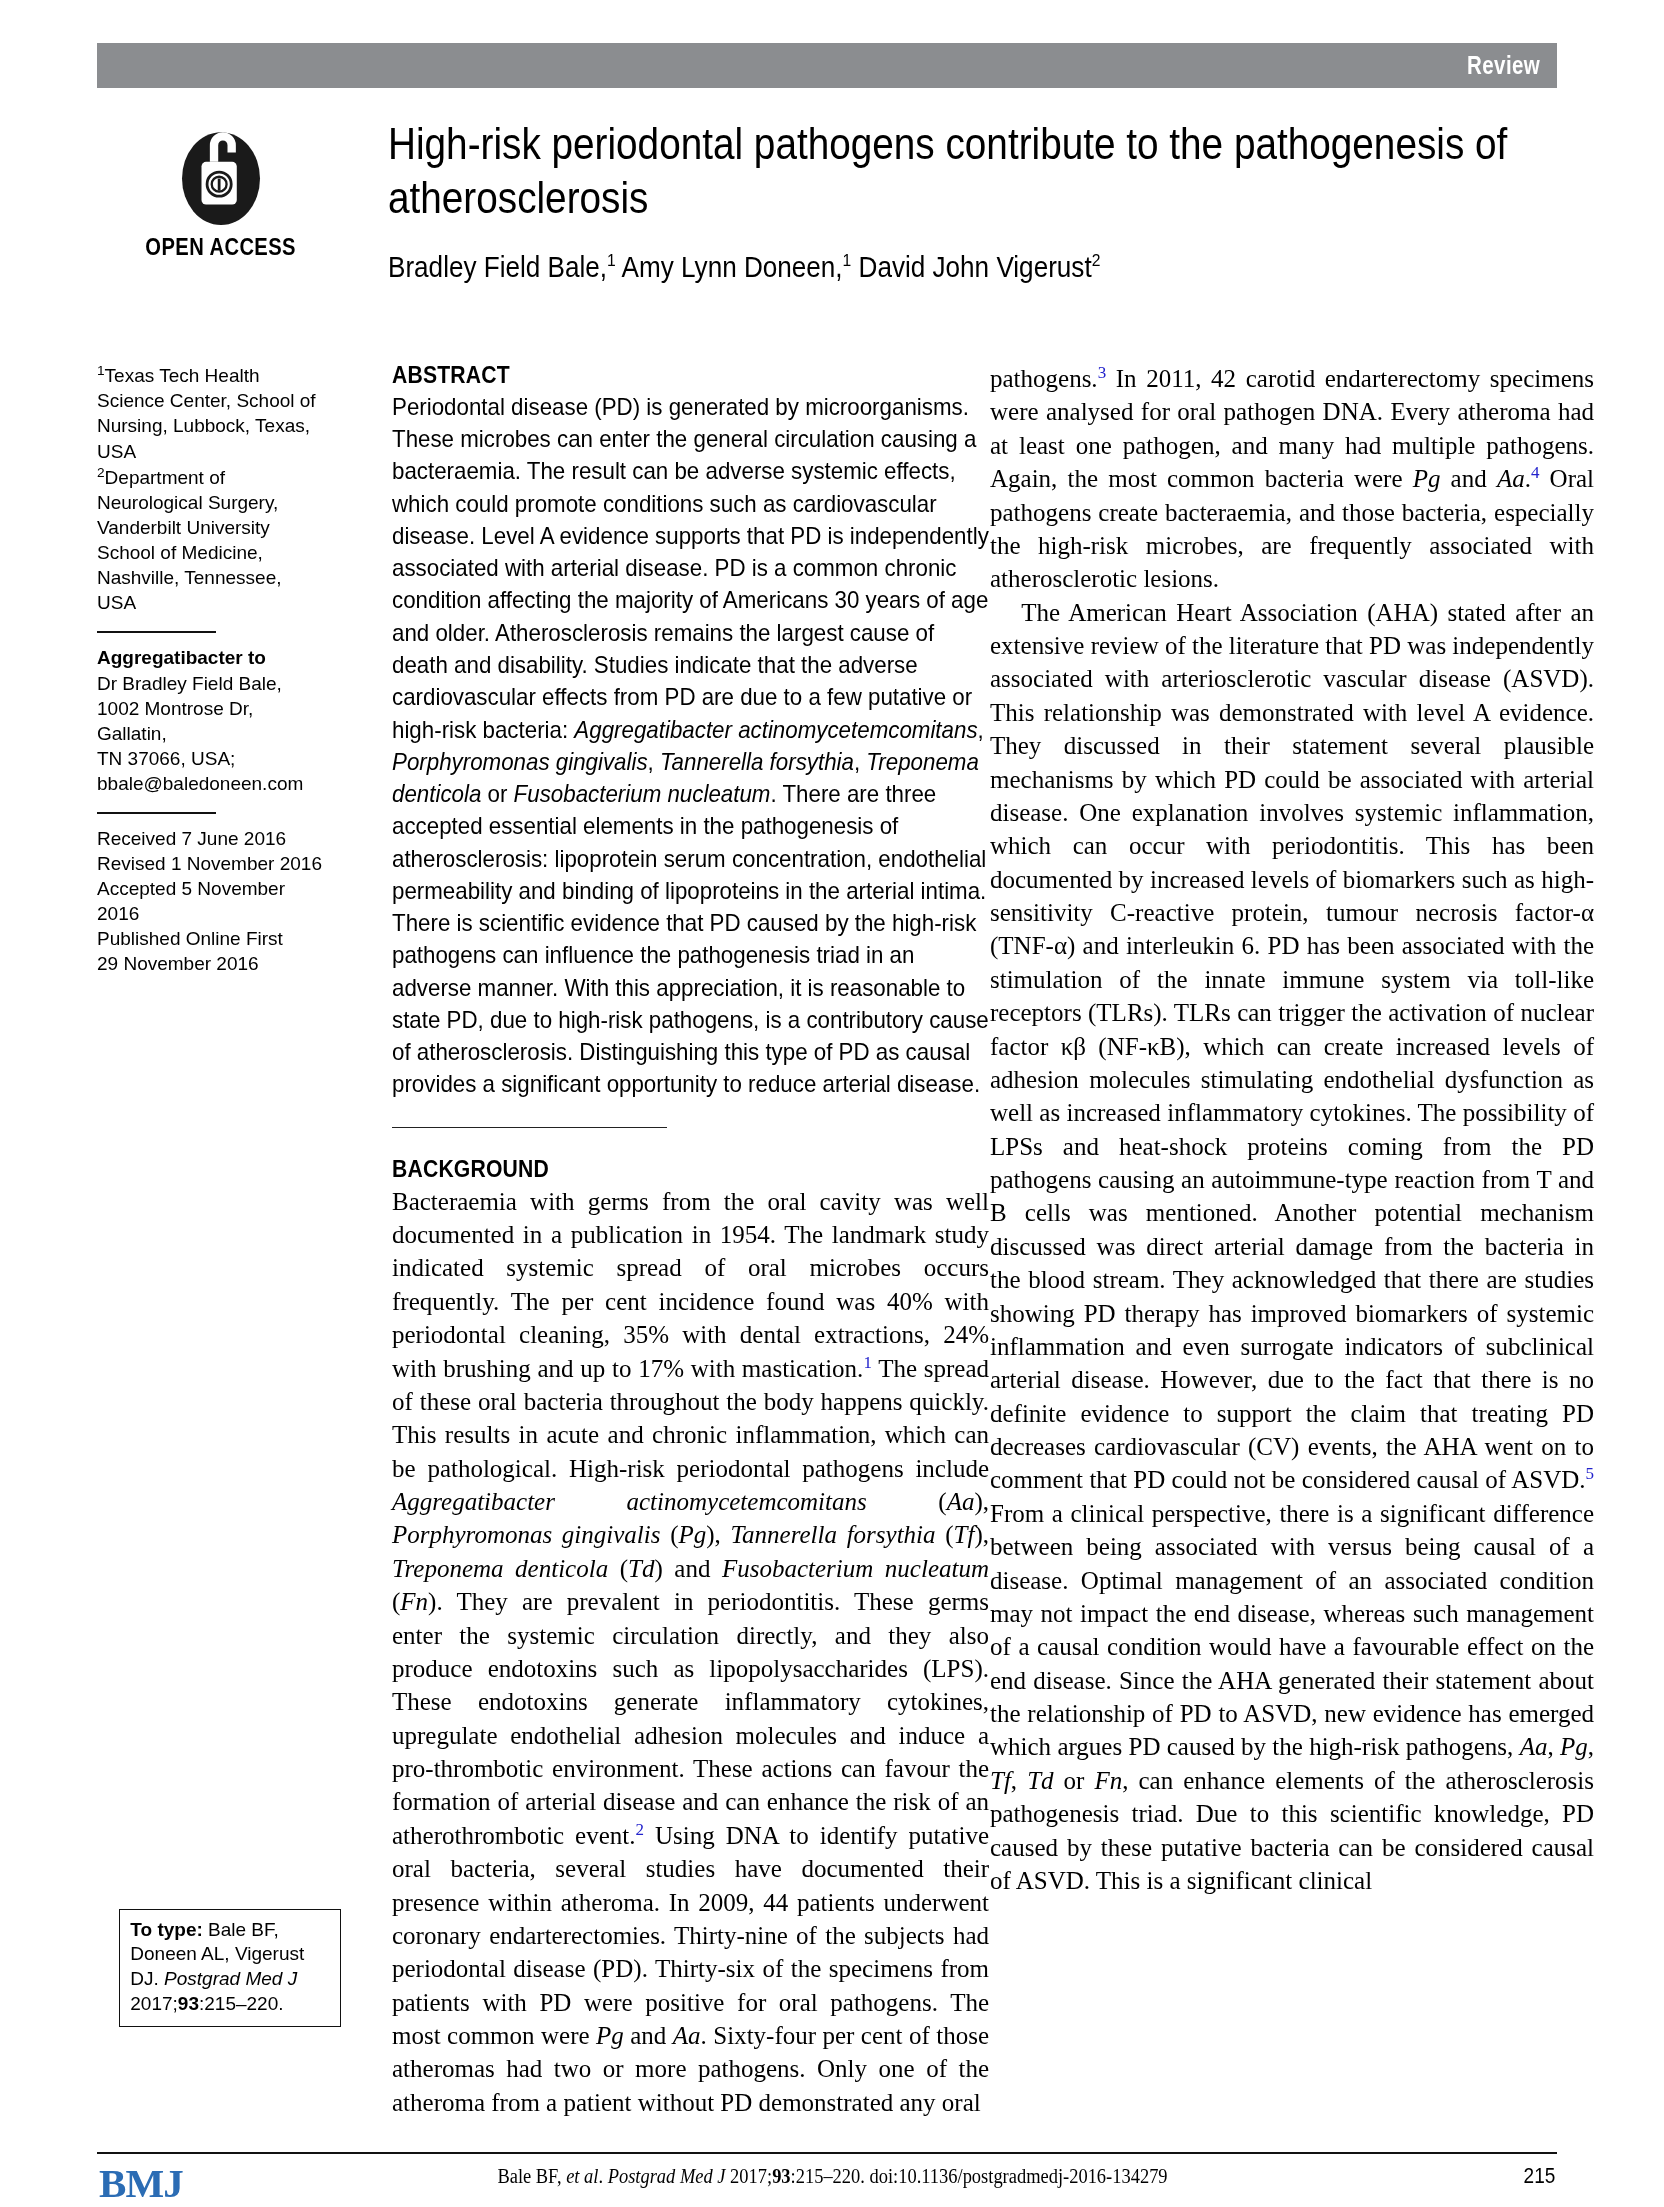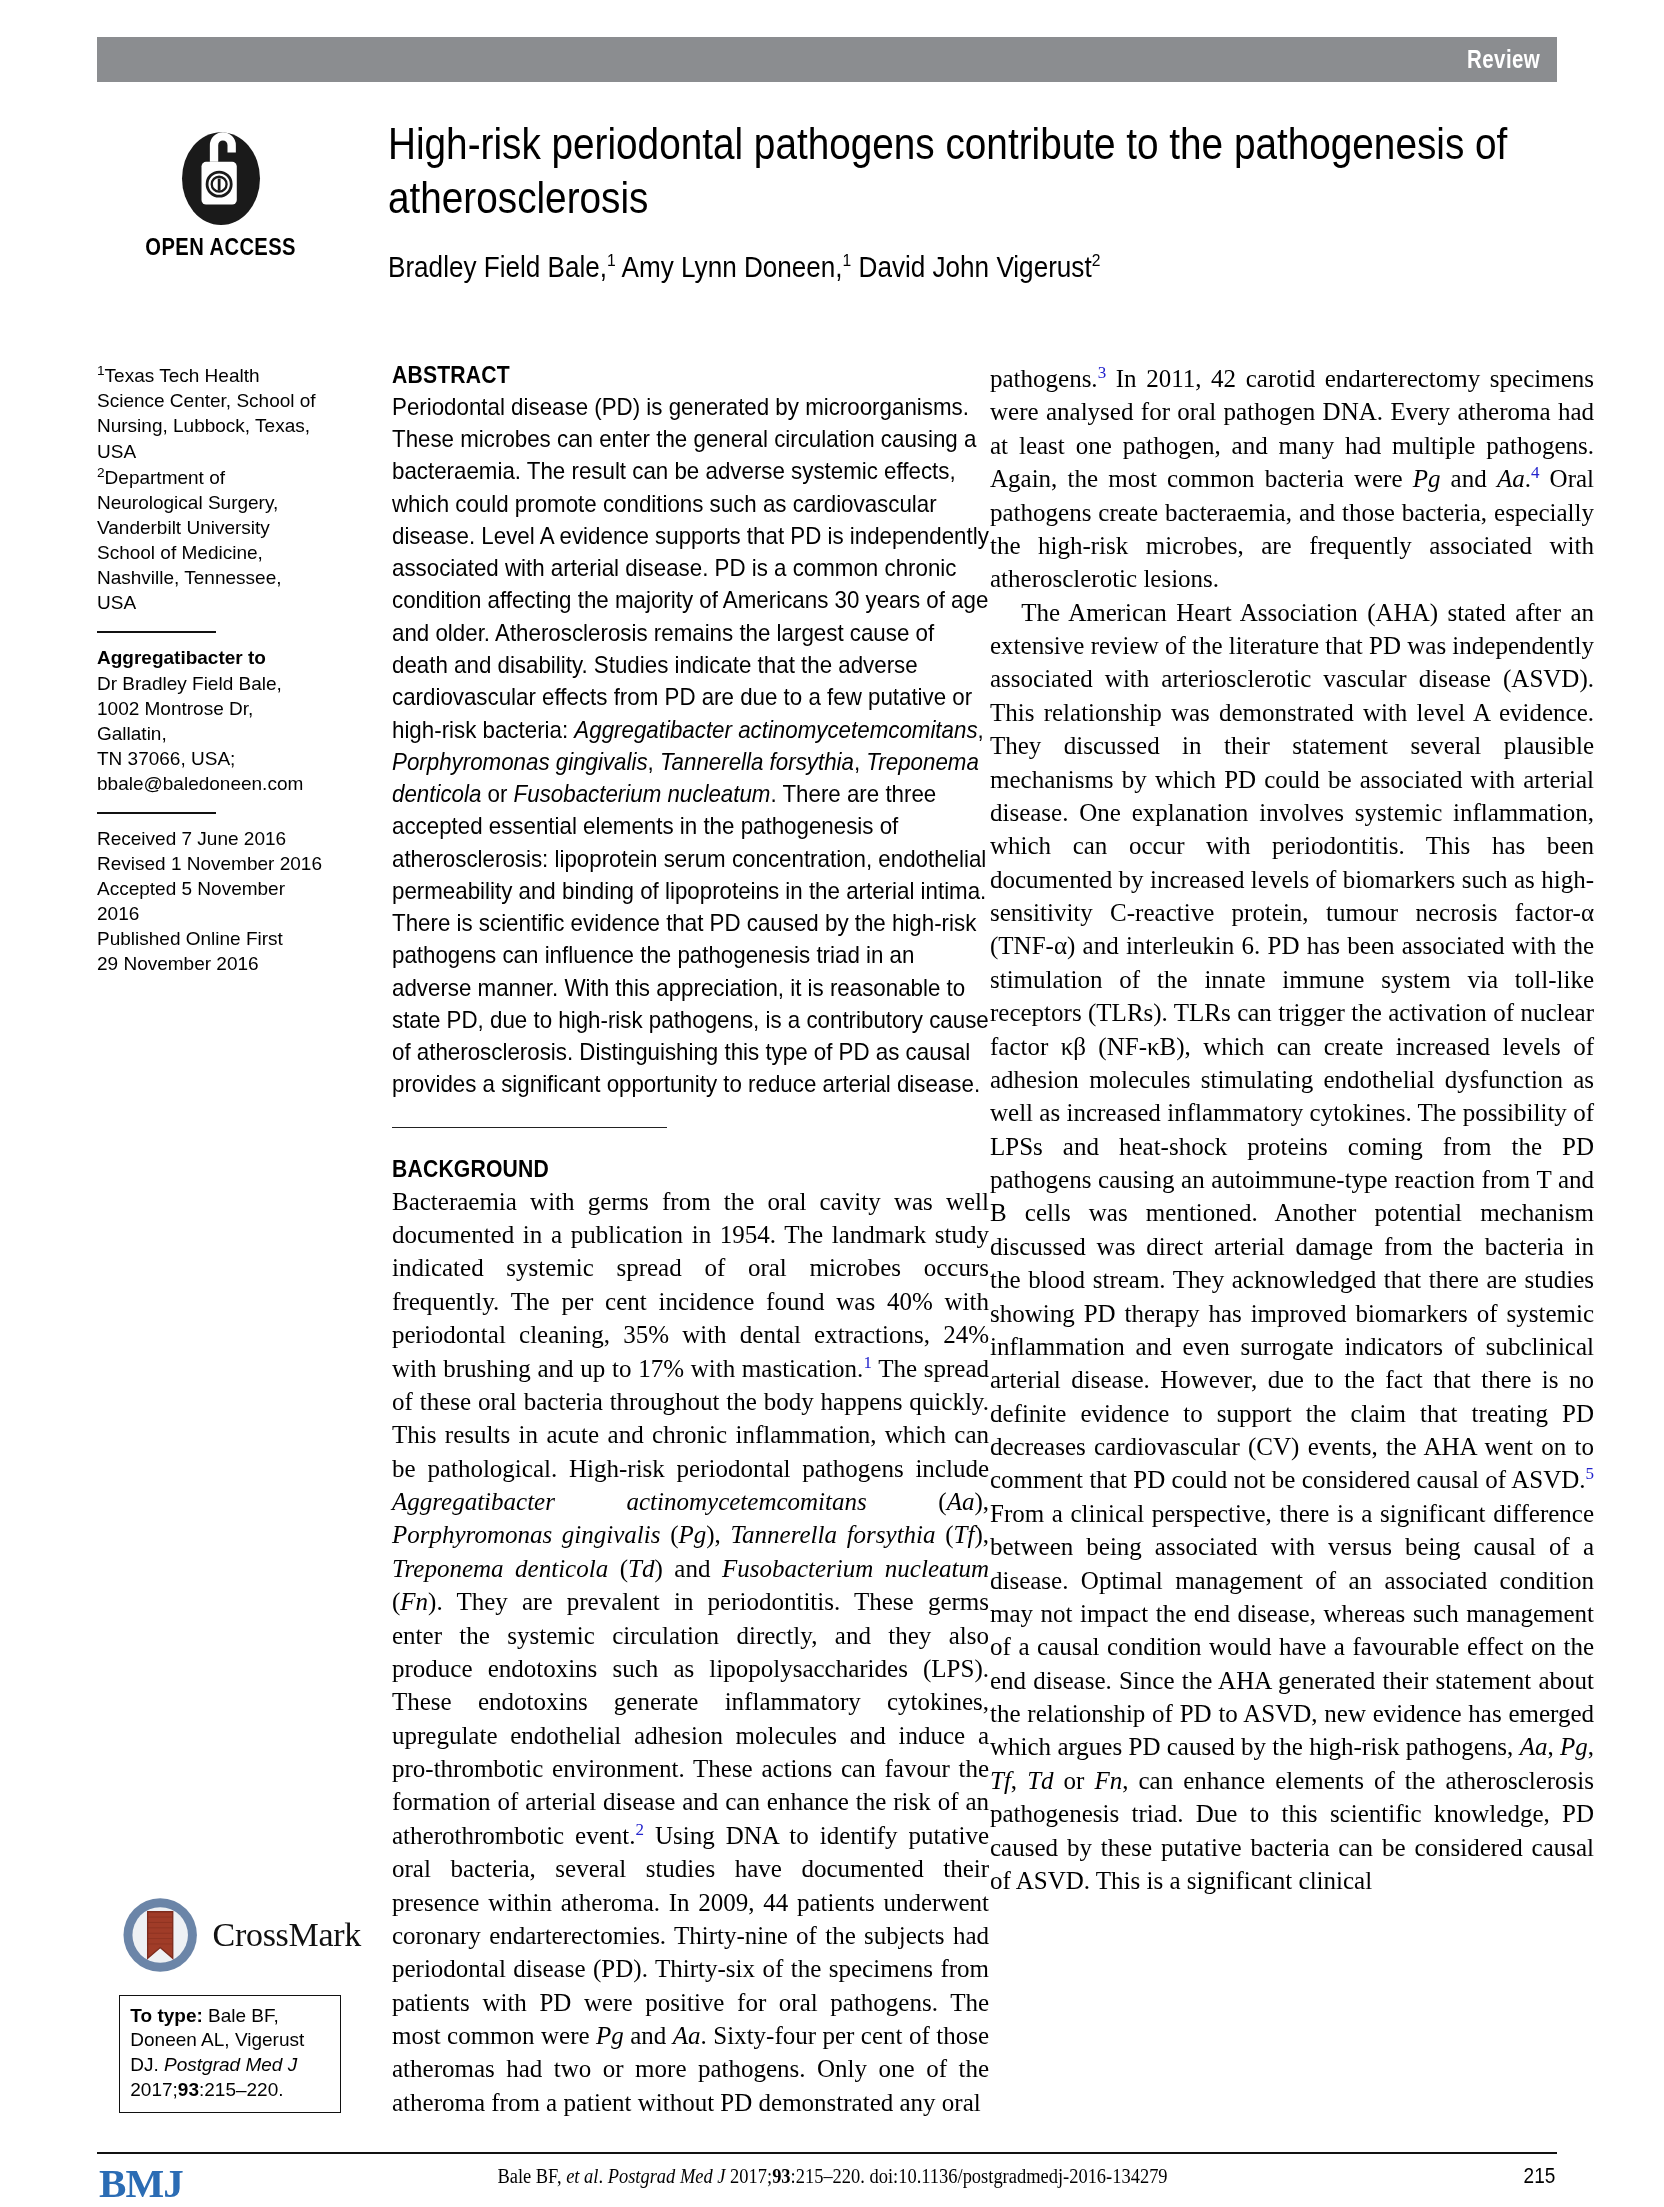--- a/index.html
+++ b/index.html
@@ -13,21 +13,21 @@
     position: relative;
     font-family: "Liberation Sans", sans-serif;
     color: #000000;
     overflow: hidden;
   }
 
   
   .header-bar {
     position: absolute;
     left: 97px;
-    top: 37px;
+    top: 43px;
     width: 1460px;
     height: 45px;
     background: #8b8d90;
     display: flex;
     align-items: center;
     justify-content: flex-end;
     box-sizing: border-box;
     padding-right: 17px;
   }
   .header-bar .review-label {
@@ -253,37 +253,20 @@
 <div class="sidebar">
   <p><sup>1</sup>Texas Tech Health Science Center, School of Nursing, Lubbock, Texas, USA<br><sup>2</sup>Department of Neurological Surgery, Vanderbilt University School of Medicine, Nashville, Tennessee, USA</p>
   <hr class="side-rule">
   <p class="side-heading">Aggregatibacter to</p>
   <p>Dr Bradley Field Bale,<br>1002 Montrose Dr, Gallatin,<br>TN 37066, USA;<br>bbale@baledoneen.com</p>
   <hr class="side-rule">
   <p class="sidebar-dates">Received 7 June 2016<br>Revised 1 November 2016<br>Accepted 5 November 2016<br>Published Online First<br>29 November 2016</p>
 </div>
 
 <div class="crossmark-block">
-  <div class="crossmark-row">
-    <svg width="86" height="86" viewBox="0 0 92 92">
-      <circle cx="46" cy="46" r="41" fill="#6b85a8"></circle>
-      <circle cx="46" cy="46" r="31" fill="#eef1f4"></circle>
-      <path d="M32 20 L60 20 L60 72 L46 60 L32 72 Z" fill="#a03c28"></path>
-      <path d="M32 20 L60 20 L60 72 L46 60 L32 72 Z" fill="none" stroke="#7d2b1c" stroke-width="1.5"></path>
-      <g stroke="#7d2b1c" stroke-width="1" opacity="0.55">
-        <line x1="32" y1="26" x2="60" y2="26"></line>
-          <line x1="32" y1="32" x2="60" y2="32"></line>
-        <line x1="32" y1="38" x2="60" y2="38"></line>
-          <line x1="32" y1="44" x2="60" y2="44"></line>
-        <line x1="32" y1="50" x2="60" y2="50"></line>
-          <line x1="32" y1="56" x2="60" y2="56"></line>
-      </g>
-    </svg>
-    <span class="crossmark-word">CrossMark</span>
-  </div>
   <div class="cite-box"><b>To type:</b> Bale BF, Doneen AL, Vigerust DJ. <i>Postgrad Med J</i> 2017;<b>93</b>:215–220.</div>
 </div>
 
 <div class="col col-left">
   <span class="sec-heading">ABSTRACT</span>
   <p class="abstract-body">Periodontal disease (PD) is generated by microorganisms. These microbes can enter the general circulation causing a bacteraemia. The result can be adverse systemic effects, which could promote conditions such as cardiovascular disease. Level A evidence supports that PD is independently associated with arterial disease. PD is a common chronic condition affecting the majority of Americans 30 years of age and older. Atherosclerosis remains the largest cause of death and disability. Studies indicate that the adverse cardiovascular effects from PD are due to a few putative or high-risk bacteria: <i>Aggregatibacter actinomycetemcomitans</i>, <i>Porphyromonas gingivalis</i>, <i>Tannerella forsythia</i>, <i>Treponema denticola</i> or <i>Fusobacterium nucleatum</i>. There are three accepted essential elements in the pathogenesis of atherosclerosis: lipoprotein serum concentration, endothelial permeability and binding of lipoproteins in the arterial intima. There is scientific evidence that PD caused by the high-risk pathogens can influence the pathogenesis triad in an adverse manner. With this appreciation, it is reasonable to state PD, due to high-risk pathogens, is a contributory cause of atherosclerosis. Distinguishing this type of PD as causal provides a significant opportunity to reduce arterial disease.</p>
   <hr class="abs-rule">
   <span class="sec-heading">BACKGROUND</span>
   <p class="body-text">Bacteraemia with germs from the oral cavity was well documented in a publication in 1954. The landmark study indicated systemic spread of oral microbes occurs frequently. The per cent incidence found was 40% with periodontal cleaning, 35% with dental extractions, 24% with brushing and up to 17% with mastication.<sup class="ref">1</sup> The spread of these oral bacteria throughout the body happens quickly. This results in acute and chronic inflammation, which can be pathological. High-risk periodontal pathogens include <i>Aggregatibacter actinomycetemcomitans</i> (<i>Aa</i>), <i>Porphyromonas gingivalis</i> (<i>Pg</i>), <i>Tannerella forsythia</i> (<i>Tf</i>), <i>Treponema denticola</i> (<i>Td</i>) and <i>Fusobacterium nucleatum</i> (<i>Fn</i>). They are prevalent in periodontitis. These germs enter the systemic circulation directly, and they also produce endotoxins such as lipopolysaccharides (LPS). These endotoxins generate inflammatory cytokines, upregulate endothelial adhesion molecules and induce a pro-thrombotic environment. These actions can favour the formation of arterial disease and can enhance the risk of an atherothrombotic event.<sup class="ref">2</sup> Using DNA to identify putative oral bacteria, several studies have documented their presence within atheroma. In 2009, 44 patients underwent coronary endarterectomies. Thirty-nine of the subjects had periodontal disease (PD). Thirty-six of the specimens from patients with PD were positive for oral pathogens. The most common were <i>Pg</i> and <i>Aa</i>. Sixty-four per cent of those atheromas had two or more pathogens. Only one of the atheroma from a patient without PD demonstrated any oral </p>
 </div>

